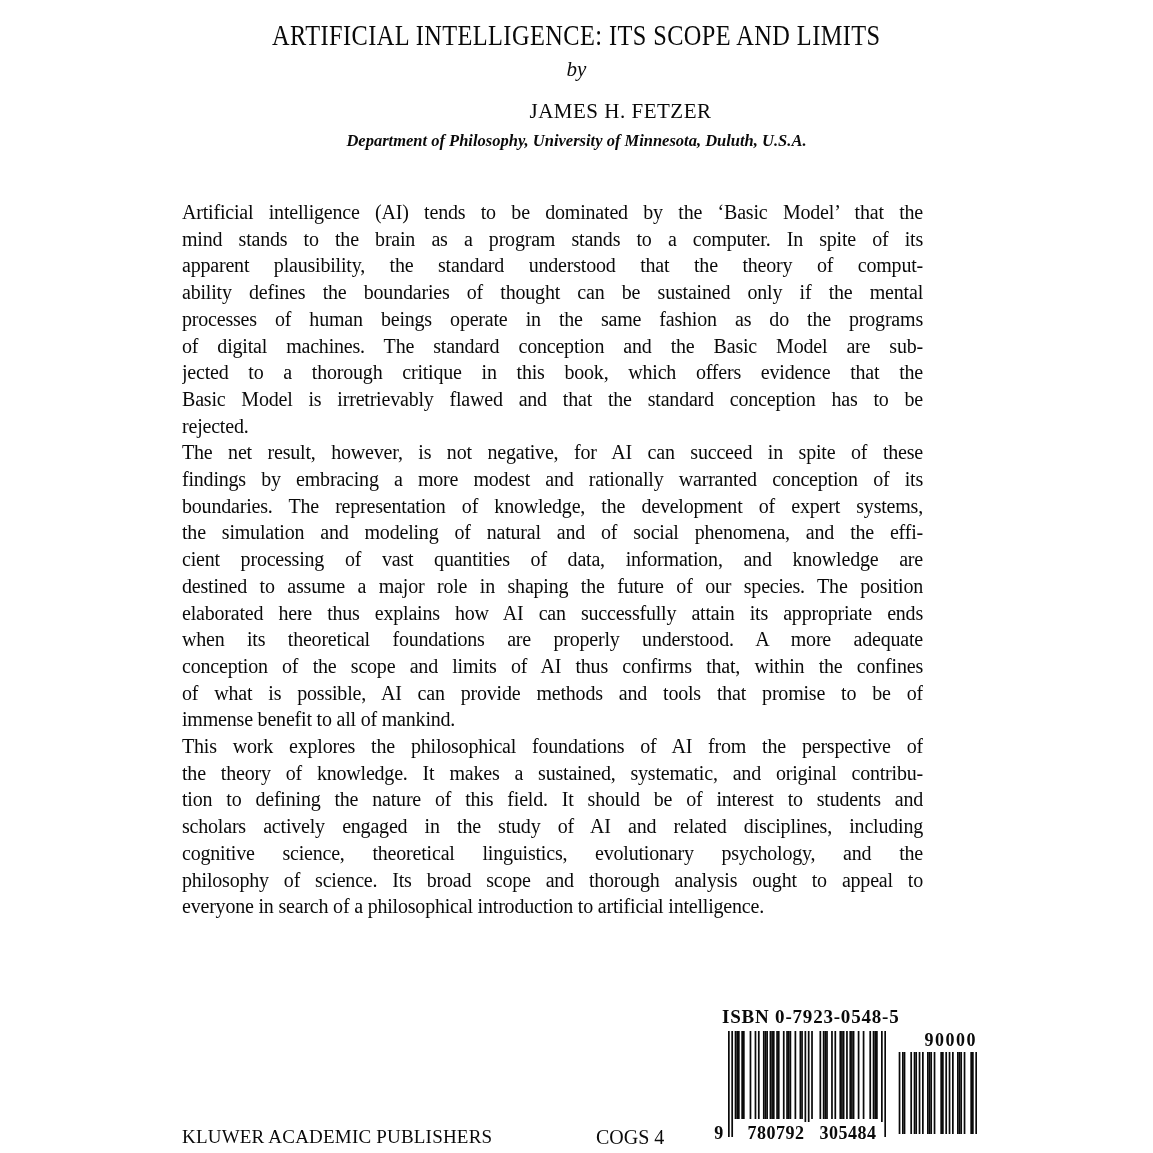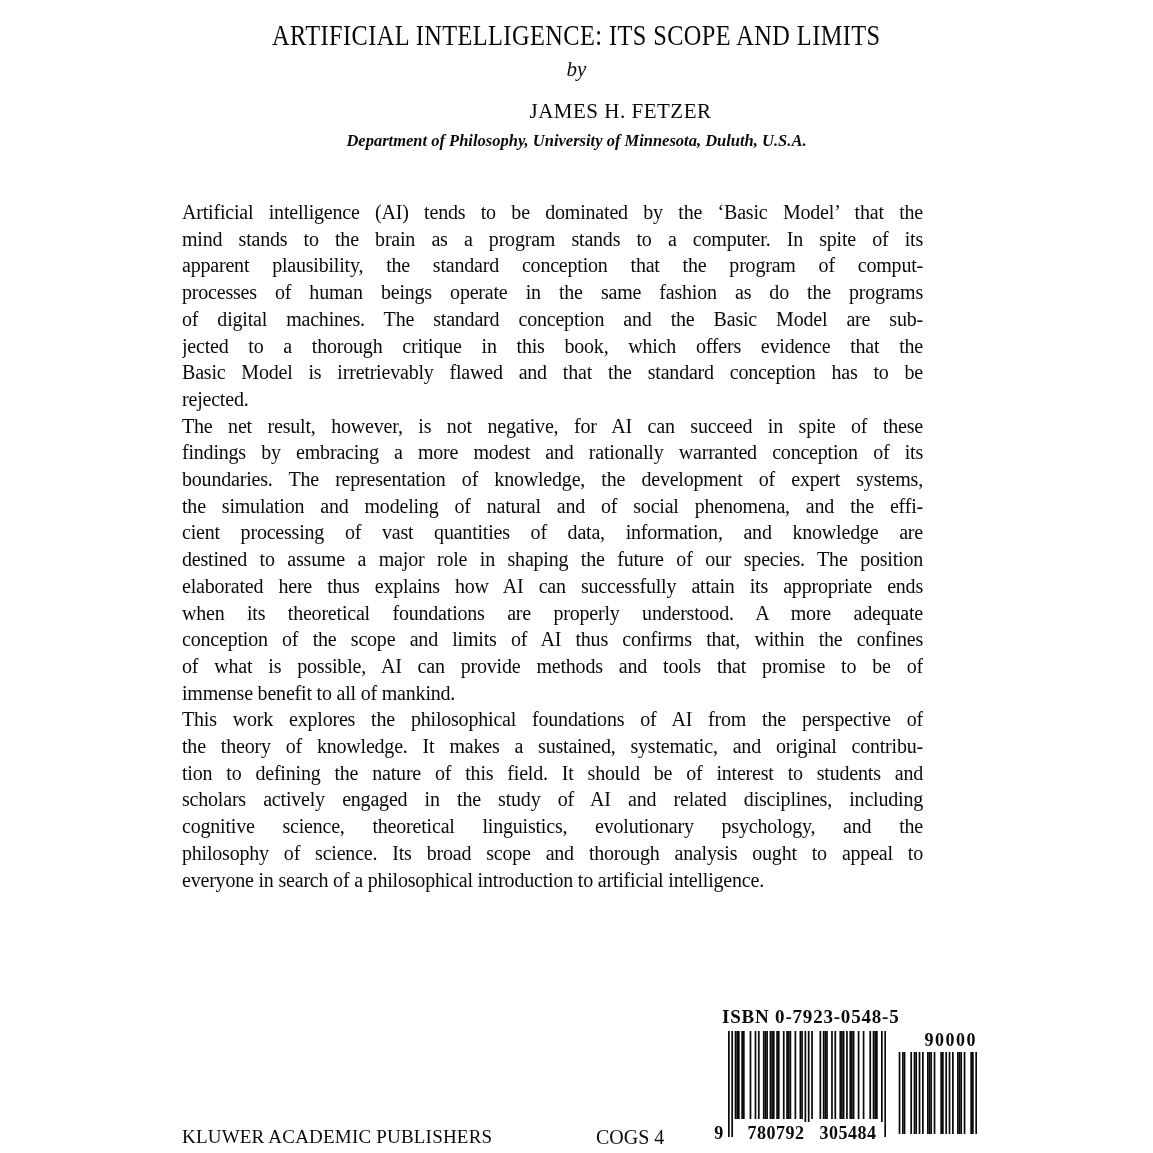--- a/index.html
+++ b/index.html
@@ -89,21 +89,22 @@
   <div class="byline">by</div>
 
   <div class="author">JAMES H. FETZER</div>
 
   <div class="affiliation">Department of Philosophy, University of Minnesota, Duluth, U.S.A.</div>
 
   <div class="abstract" id="abstract">
       <div class="para">
         <div class="line jl">Artificial intelligence (AI) tends to be dominated by the ‘Basic Model’ that the</div>
         <div class="line jl">mind stands to the brain as a program stands to a computer. In spite of its</div>
-        <div class="line jl">apparent plausibility, the standard conception that the program of comput-</div>
+        <div class="line jl">apparent plausibility, the standard understood that the theory of comput-</div>
+        <div class="line jl">ability defines the boundaries of thought can be sustained only if the mental</div>
         <div class="line jl">processes of human beings operate in the same fashion as do the programs</div>
         <div class="line jl">of digital machines. The standard conception and the Basic Model are sub-</div>
         <div class="line jl">jected to a thorough critique in this book, which offers evidence that the</div>
         <div class="line jl">Basic Model is irretrievably flawed and that the standard conception has to be</div>
         <div class="line ll">rejected.</div>
       </div>
       <div class="para">
         <div class="line jl">The net result, however, is not negative, for AI can succeed in spite of these</div>
         <div class="line jl">findings by embracing a more modest and rationally warranted conception of its</div>
         <div class="line jl">boundaries. The representation of knowledge, the development of expert systems,</div>

